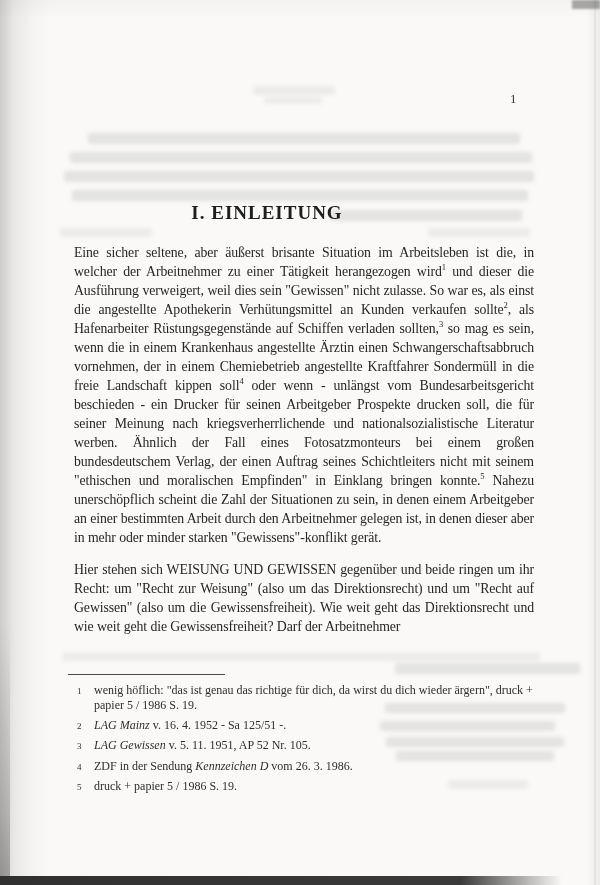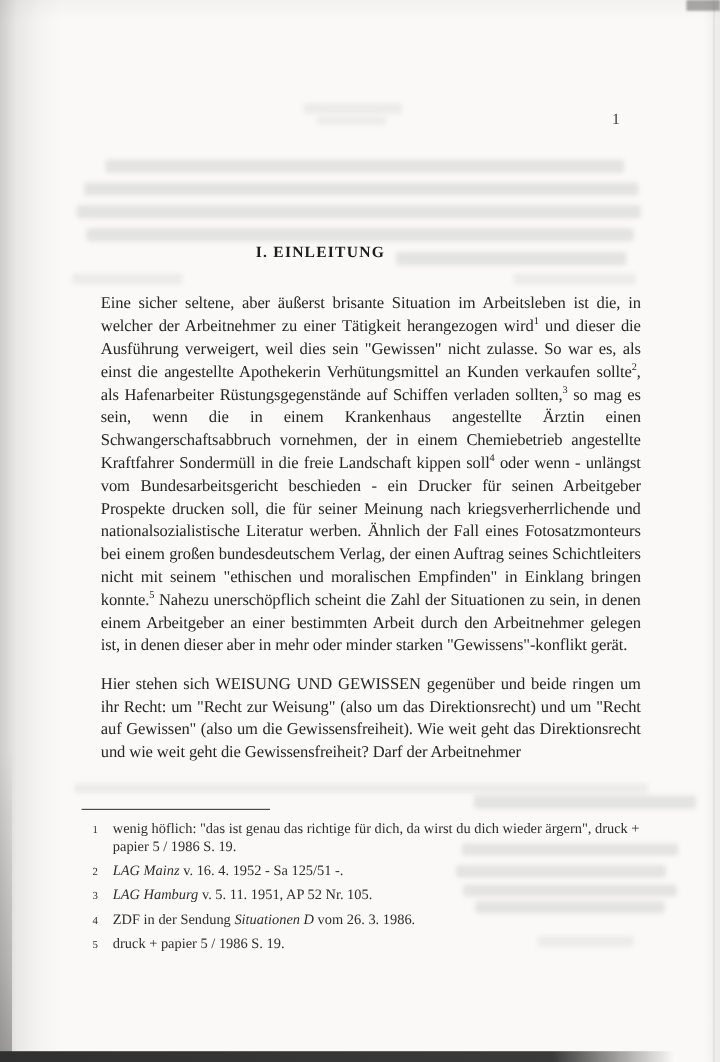--- a/index.html
+++ b/index.html
@@ -18,29 +18,29 @@
       #faf9f7;
     overflow:hidden;
   }
   .page-number{
     position:absolute;top:91px;left:510px;
     font-size:13px;color:#3a3a3a;
   }
   .heading{
     position:absolute;top:202px;left:0;width:534px;
     text-align:center;
-    font-size:13px;font-weight:bold;letter-spacing:1px;color:#1e1e1e;
+    font-size:19px;font-weight:bold;letter-spacing:1px;color:#1e1e1e;
   }
   .body-text{
     position:absolute;top:243px;left:68px;width:466px;
     font-size:13.8px;line-height:19px;letter-spacing:-0.1px;
     text-align:justify;color:#262626;
     hyphens:auto;-webkit-hyphens:auto;
   }
-  .body-text p{margin:0 0 13px 16px;}
+  .body-text p{margin:0 0 13px 6px;}
   .body-text sup{font-size:0.62em;line-height:0;}
   .fn-rule{
     position:absolute;top:674px;left:68px;width:157px;height:1px;
     background:#4a4a4a;
   }
   .footnotes{
     position:absolute;top:683px;left:77px;width:458px;
     font-size:12px;line-height:15px;color:#2e2e2e;
     text-align:left;
   }
@@ -112,25 +112,25 @@
     <div class="fn">
       <span class="fn-num">1</span>
       <span class="fn-text">wenig höflich: "das ist genau das richtige für dich, da wirst du dich wieder ärgern", druck + papier 5 / 1986 S. 19.</span>
     </div>
     <div class="fn">
       <span class="fn-num">2</span>
       <span class="fn-text"><i>LAG Mainz</i> v. 16. 4. 1952 - Sa 125/51 -.</span>
     </div>
     <div class="fn">
       <span class="fn-num">3</span>
-      <span class="fn-text"><i>LAG Hamburg</i> v. 5. 11. 1951, AP 52 Nr. 105.</span>
+      <span class="fn-text"><i>LAG Gewissen</i> v. 5. 11. 1951, AP 52 Nr. 105.</span>
     </div>
     <div class="fn">
       <span class="fn-num">4</span>
-      <span class="fn-text">ZDF in der Sendung <i>Situationen D</i> vom 26. 3. 1986.</span>
+      <span class="fn-text">ZDF in der Sendung <i>Kennzeichen D</i> vom 26. 3. 1986.</span>
     </div>
     <div class="fn">
       <span class="fn-num">5</span>
       <span class="fn-text">druck + papier 5 / 1986 S. 19.</span>
     </div>
   </div>
 
   <div class="edge-left-deep"></div>
   <div class="edge-right"></div>
   <div class="corner-top-right"></div>

